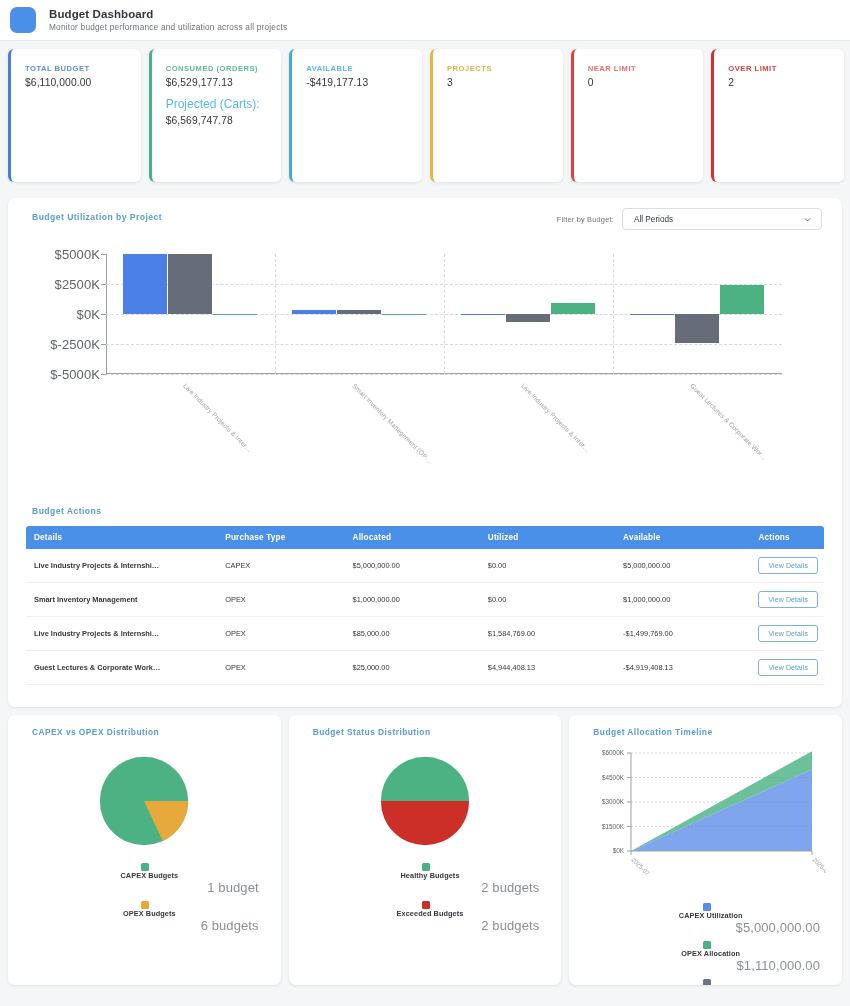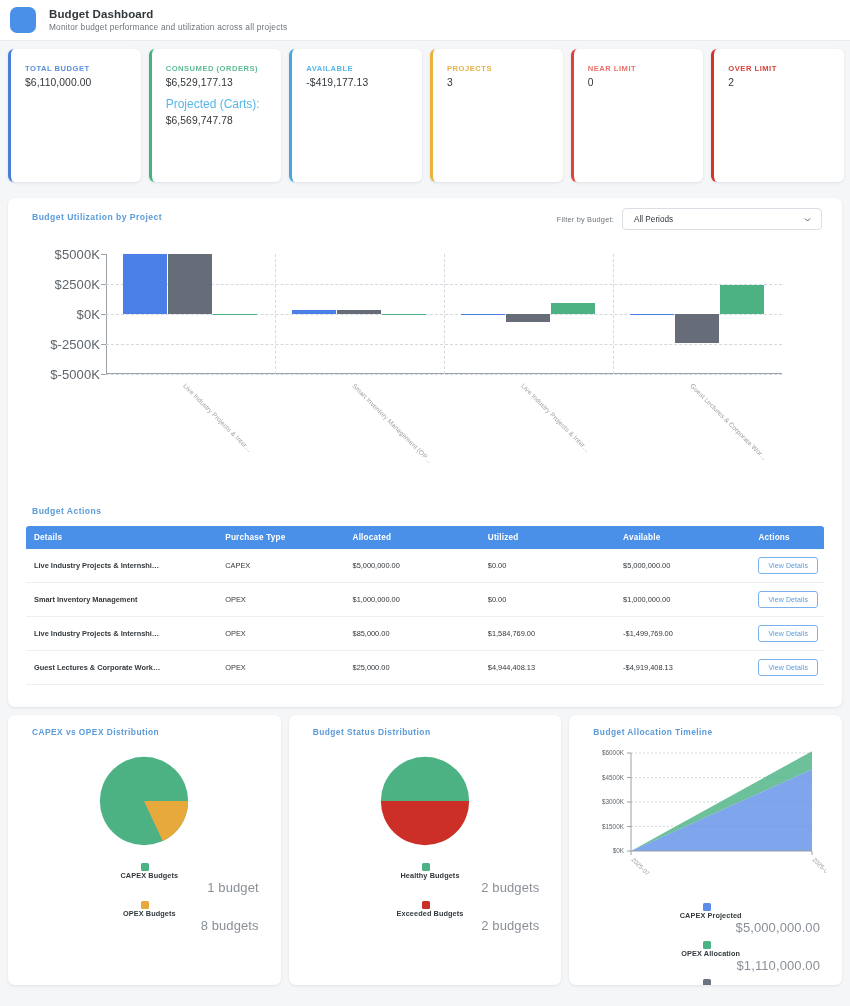--- a/index.html
+++ b/index.html
@@ -393,21 +393,21 @@
     </div>
     <div class="legend" id="legend-capex">
         <div class="legend-row">
           <span class="swatch" style="background:#4cb284"></span>
           <span class="legend-name">CAPEX Budgets</span>
           <span class="legend-val">1 budget</span>
         </div>
         <div class="legend-row">
           <span class="swatch" style="background:#e8a93c"></span>
           <span class="legend-name">OPEX Budgets</span>
-          <span class="legend-val">8 budgets</span>
+          <span class="legend-val">6 budgets</span>
         </div>
       </div>
   </div>
 
   <div class="mini-panel">
     <div class="mini-title">Budget Status Distribution</div>
     <div class="pie-holder">
       <svg width="92" height="92" viewBox="0 0 100 100">
         <path d="M50 50 L98 50 A48 48 0 0 0 2 50 Z" fill="#4cb284"></path>
         <path d="M50 50 L2 50 A48 48 0 0 0 98 50 Z" fill="#cc2f28"></path>
@@ -449,21 +449,21 @@
           <line x1="42" y1="6" x2="42" y2="104" stroke="#9aa1a7" stroke-width="1"></line>
           <line x1="42" y1="104" x2="223" y2="104" stroke="#9aa1a7" stroke-width="1"></line>
           <line x1="42" y1="104" x2="42" y2="108" stroke="#9aa1a7" stroke-width="1"></line>
           <text x="42" y="113" font-size="6.2" fill="#9ba2a8" font-family="Liberation Sans, sans-serif" transform="rotate(45 42 113)">2025-07</text>
           <line x1="223" y1="104" x2="223" y2="108" stroke="#9aa1a7" stroke-width="1"></line>
           <text x="223" y="113" font-size="6.2" fill="#9ba2a8" font-family="Liberation Sans, sans-serif" transform="rotate(45 223 113)">2025-09</text>
         </svg></div>
     <div class="legend" id="legend-timeline" style="margin-top:26px">
         <div class="legend-row">
           <span class="swatch" style="background:#5b8ce8"></span>
-          <span class="legend-name">CAPEX Projected</span>
+          <span class="legend-name">CAPEX Utilization</span>
           <span class="legend-val">$5,000,000.00</span>
         </div>
         <div class="legend-row">
           <span class="swatch" style="background:#4cb284"></span>
           <span class="legend-name">OPEX Allocation</span>
           <span class="legend-val">$1,110,000.00</span>
         </div>
         <div class="legend-row">
           <span class="swatch" style="background:#6b7280"></span>
           <span class="legend-name">Live Periods</span>

